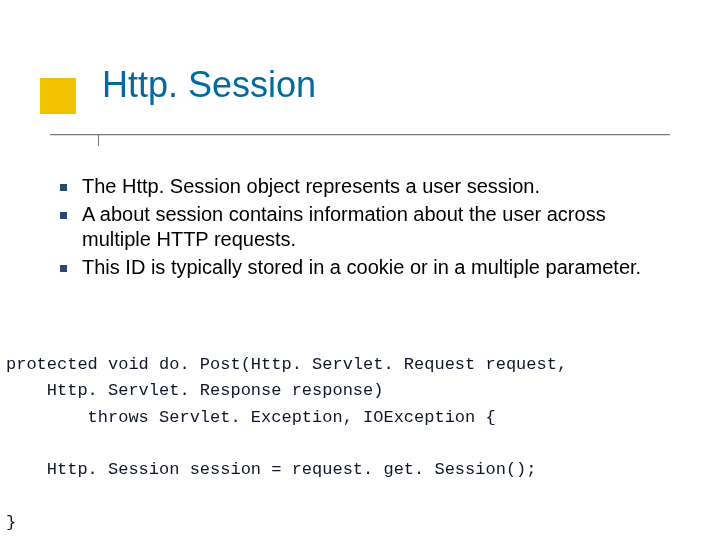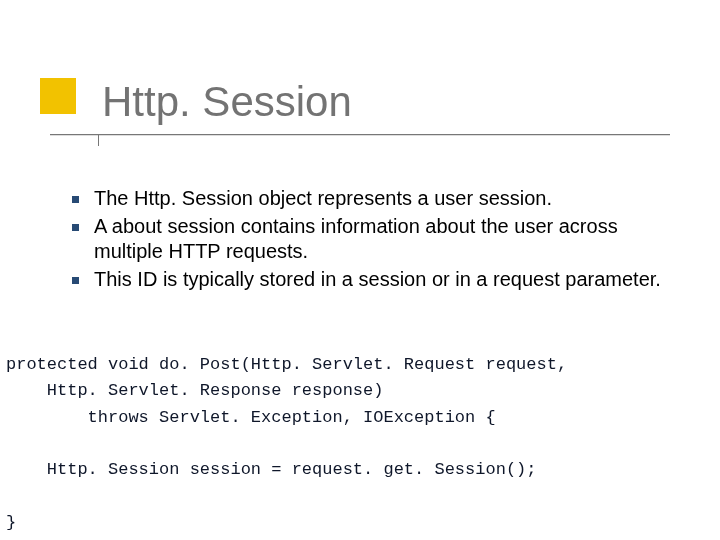--- a/index.html
+++ b/index.html
@@ -29,25 +29,25 @@
     left: 0;
     top: 14px;
     width: 36px;
     height: 36px;
     background: #f2c200;
     z-index: 0;
   }
   .title-text {
     position: relative;
     z-index: 1;
-    font-size: 42px;
+    font-size: 36px;
     font-weight: 400;
     margin-left: 62px;
-    margin-top: 14px;
-    color: #737373;
+    margin-top: 0;
+    color: #0369a1;
     letter-spacing: 0;
   }
   .title-rule {
     position: absolute;
     left: 10px;
     right: 10px;
     top: 70px;
     height: 0;
     border-top: 1px solid #777;
     box-shadow: 0 1px 0 #ddd;
@@ -63,21 +63,21 @@
   .bullets {
     position: absolute;
     left: 52px;
     top: 170px;
     width: 630px;
     font-size: 20px;
     line-height: 1.28;
   }
   .bullets ul {
     list-style: none;
-    margin: 16px;
+    margin: 4px;
     padding: 0;
   }
   .bullets li {
     position: relative;
     padding-left: 26px;
     margin-bottom: 2px;
   }
   .bullets li::before {
     content: "";
     position: absolute;
@@ -108,21 +108,21 @@
     <div class="accent-square"></div>
     <div class="title-text">Http. Session</div>
     <div class="title-rule"></div>
     <div class="title-rule-vertical"></div>
   </div>
 
   <div class="bullets">
     <ul>
       <li><span>The Http. Session object represents a user session.</span></li>
       <li><span>A about session contains information about the user across multiple HTTP requests.</span></li>
-      <li><span>This ID is typically stored in a session or in a request parameter.</span></li>
+      <li><span>This ID is typically stored in a cookie or in a multiple parameter.</span></li>
     </ul>
   </div>
 
   <div class="code-block"><span>protected void do. Post(Http. Servlet. Request request,</span>
 <span>    Http. Servlet. Response response)</span>
 <span>        throws Servlet. Exception, IOException {</span>
 <span></span>
 <span>    Http. Session session = request. get. Session();</span>
 <span></span>
 <span>}</span></div>

